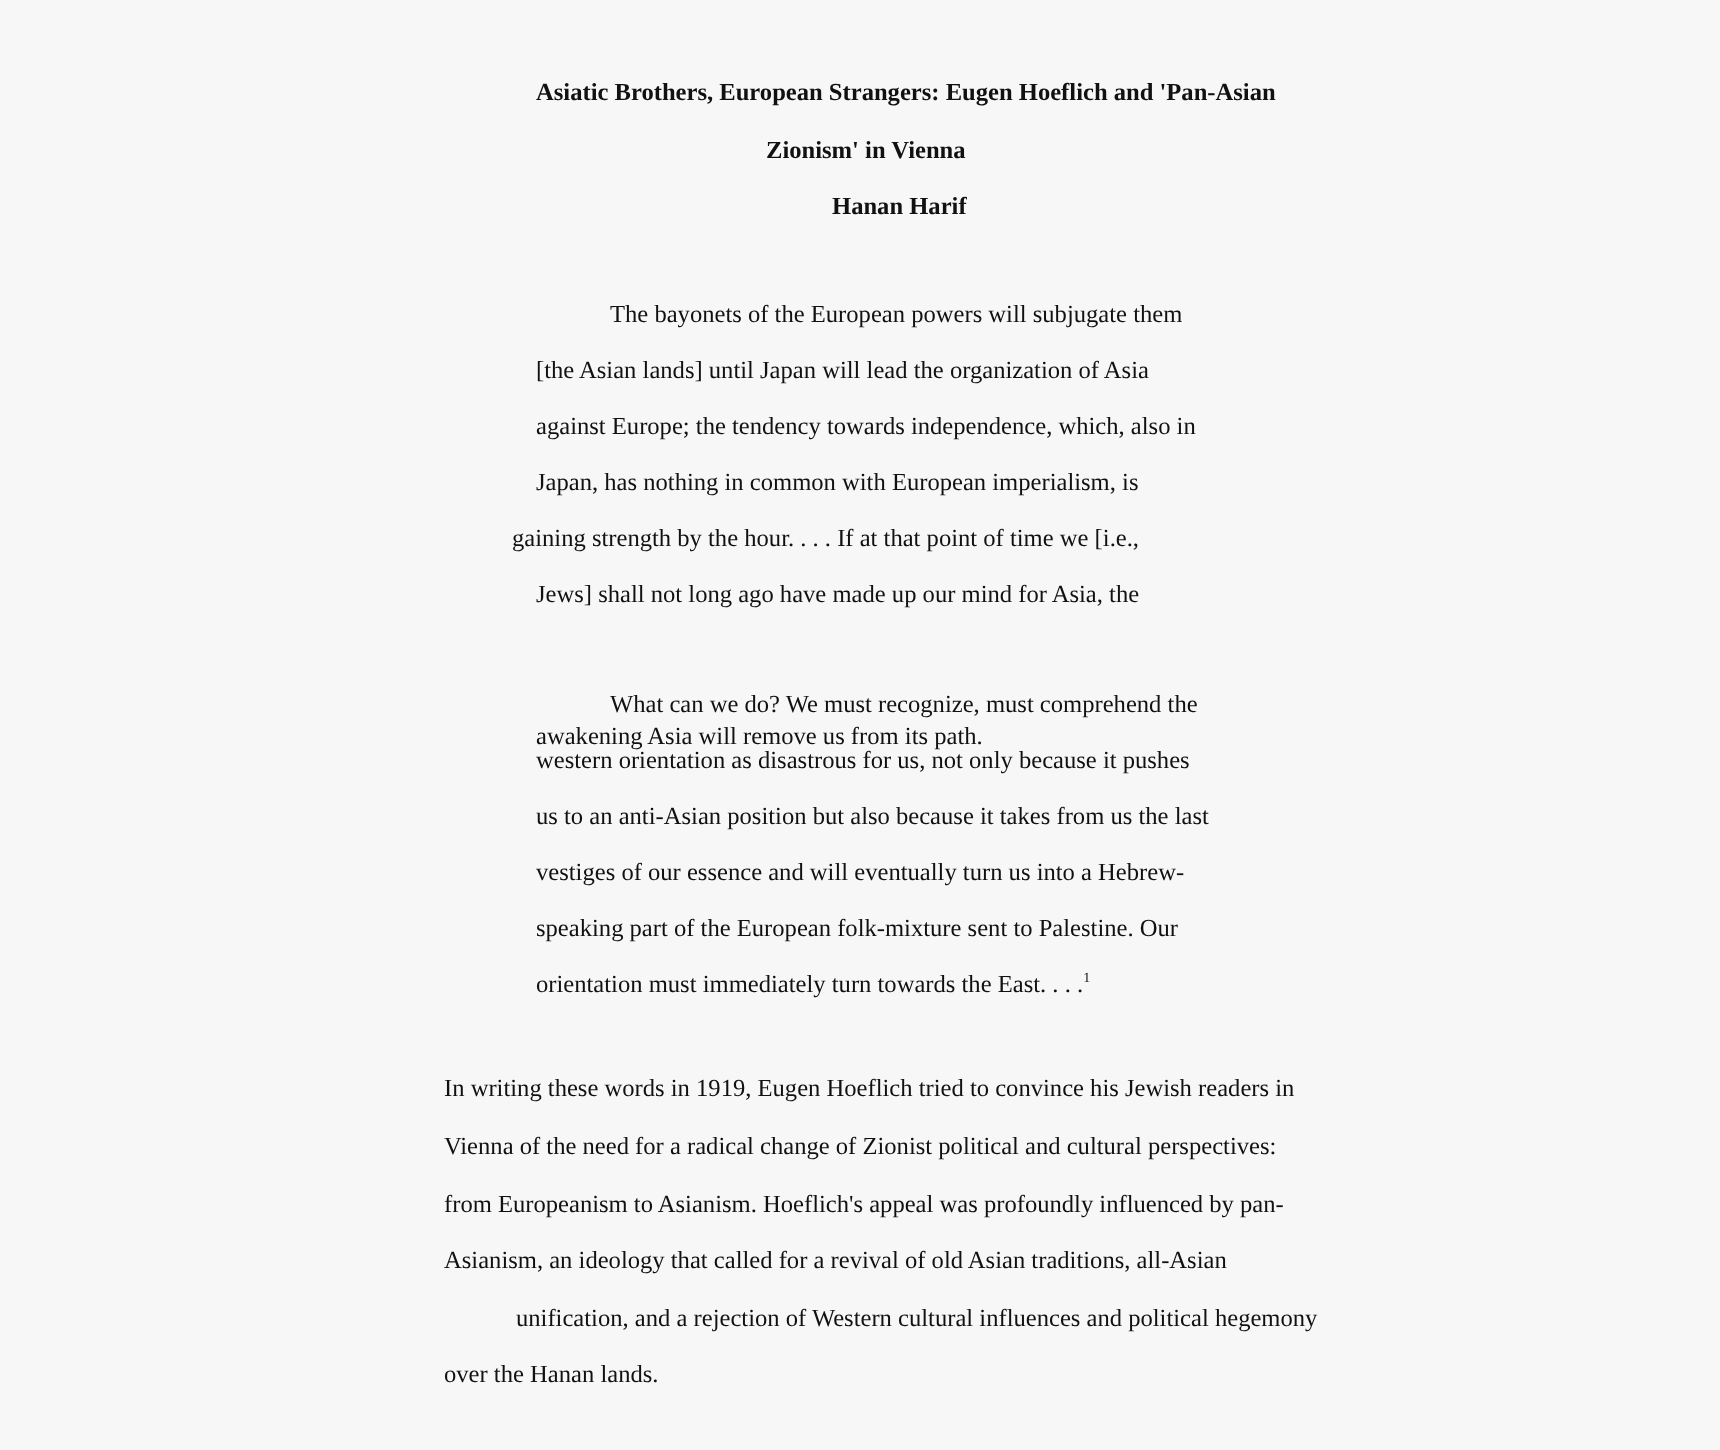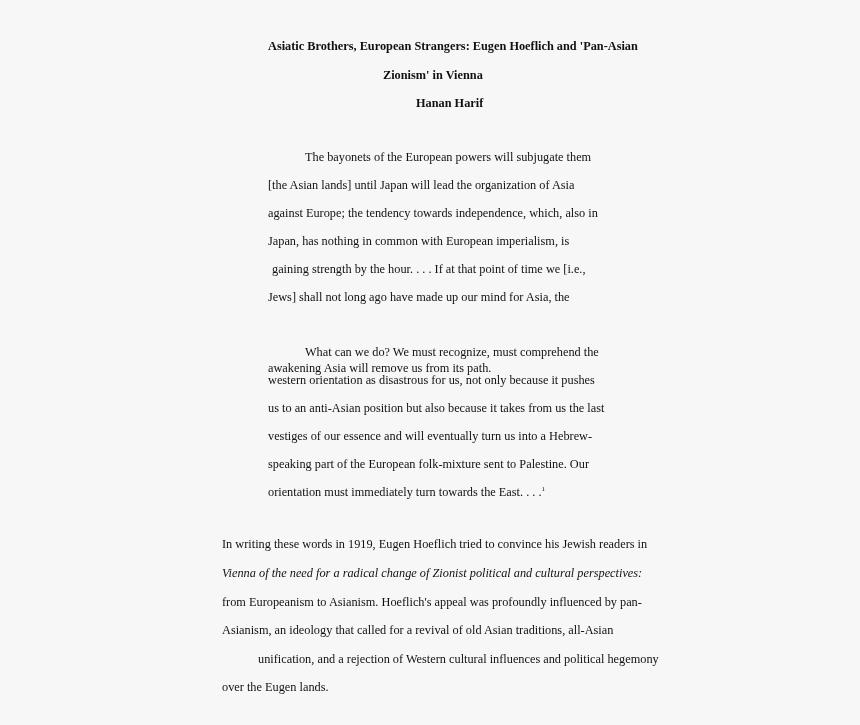--- a/index.html
+++ b/index.html
@@ -39,35 +39,35 @@
     <div class="line bold" style="left:268px; top:38px;">Asiatic Brothers, European Strangers: Eugen Hoeflich and  'Pan-Asian</div>
     <div class="line bold" style="left:383px; top:67px;">Zionism' in Vienna</div>
     <div class="line bold" style="left:416px; top:95px;text-align:right;">Hanan Harif</div>
   </div>
 
   <div>
     <div class="line" style="left:305px; top:149px;text-align:center;">The bayonets of the European powers will subjugate them</div>
     <div class="line" style="left:268px; top:177px;">[the Asian lands] until Japan will lead the organization of Asia</div>
     <div class="line" style="left:268px; top:205px;">against Europe; the tendency towards independence, which, also in</div>
     <div class="line" style="left:268px; top:233px;">Japan, has nothing in common with European imperialism, is</div>
-    <div class="line" style="left:272px; top:261px;">gaining strength by the hour. . . . If at that point of time we [i.e.,</div>
+    <div class="line" style="left:256px; top:261px;">gaining strength by the hour. . . . If at that point of time we [i.e.,</div>
     <div class="line" style="left:268px; top:289px;">Jews] shall not long ago have made up our mind for Asia, the</div>
     <div class="line" style="left:268px; top:317px;margin-top:43px;">awakening Asia will remove us from its path.</div>
     <div class="line" style="left:305px; top:344px;">What can we do? We must recognize, must comprehend the</div>
     <div class="line" style="left:268px; top:372px;">western orientation as disastrous for us, not only because it pushes</div>
     <div class="line" style="left:268px; top:400px;">us to an anti-Asian position but also because it takes from us the last</div>
     <div class="line" style="left:268px; top:428px;">vestiges of our essence and will eventually turn us into a Hebrew-</div>
     <div class="line" style="left:268px; top:456px;">speaking part of the European folk-mixture sent to Palestine. Our</div>
     <div class="line" style="left:268px; top:484px;">
       <span>orientation must immediately turn towards the East. . . .</span><sup>1</sup>
     </div>
   </div>
 
   <div>
     <div class="line" style="left:222px; top:536px;">In writing these words in 1919, Eugen Hoeflich tried to convince his Jewish readers in</div>
-    <div class="line" style="left:222px; top:565px;font-style:italic;">Vienna of the need for a radical change of Zionist political and cultural perspectives:</div>
+    <div class="line" style="left:222px; top:565px;">Vienna of the need for a radical change of Zionist political and cultural perspectives:</div>
     <div class="line" style="left:222px; top:594px;">from Europeanism to Asianism. Hoeflich's appeal was profoundly influenced by pan-</div>
     <div class="line" style="left:222px; top:622px;">Asianism, an ideology that called for a revival of old Asian traditions, all-Asian</div>
     <div class="line" style="left:222px; top:651px;margin-left:36px;">unification, and a rejection of Western cultural influences and political hegemony</div>
-    <div class="line" style="left:222px; top:679px;">over the Eugen lands.</div>
+    <div class="line" style="left:222px; top:679px;">over the Hanan lands.</div>
   </div>
 
 </div>
 
 </body></html>

